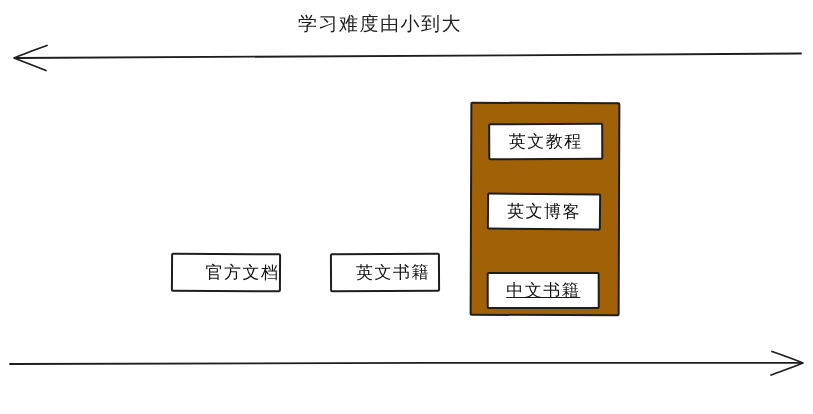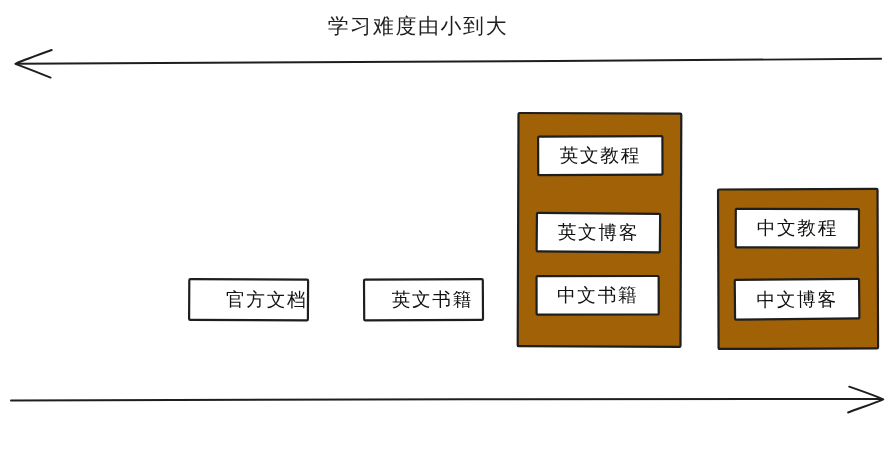--- a/index.html
+++ b/index.html
@@ -68,21 +68,21 @@
 
   
   .b-source   { left: 13px;  top: 254px; width: 112px; height: 37px; transform: rotate(-0.4deg); }
   .b-official { left: 171px; top: 253px; width: 110px; height: 39px; transform: rotate(0.3deg); padding-left: 33px; }
   .b-enbook   { left: 330px; top: 253px; width: 110px; height: 39px; transform: rotate(-0.3deg); padding-left: 16px; }
 
   
   .g1 { left: 470px; top: 102px; width: 150px; height: 214px; transform: rotate(0.2deg); }
   .g1 .b-entut  { left: 16px; top: 19px;  width: 115px; height: 37px; transform: rotate(-0.4deg); }
   .g1 .b-enblog { left: 15px; top: 89px;  width: 114px; height: 37px; transform: rotate(0.3deg); text-align: center; }
-  .g1 .b-cnbook { left: 15px; top: 146px; width: 113px; height: 37px; transform: rotate(-0.3deg); }
+  .g1 .b-cnbook { left: 15px; top: 168px; width: 113px; height: 37px; transform: rotate(-0.3deg); text-decoration: underline; }
 
   
   .g2 { left: 652px; top: 171px; width: 147px; height: 147px; transform: rotate(-0.2deg); }
   .g2 .b-cntut  { left: 14px; top: 16px; width: 114px; height: 37px; transform: rotate(0.3deg); }
   .g2 .b-cnblog { left: 13px; top: 80px; width: 115px; height: 38px; transform: rotate(-0.3deg); }
 </style>
 </head>
 <body>
 
 <div class="canvas">
@@ -116,23 +116,15 @@
       <span class="lbl">英文教程</span>
     </div>
     <div class="box b-enblog">
       <span class="lbl">英文博客</span>
     </div>
     <div class="box b-cnbook">
       <span class="lbl">中文书籍</span>
     </div>
   </div>
 
-  <div class="group g2">
-    <div class="box b-cntut">
-      <span class="lbl">中文教程</span>
-    </div>
-    <div class="box b-cnblog">
-      <span class="lbl">中文博客</span>
-    </div>
-  </div>
 
 
 </div>
 
 </body></html>

